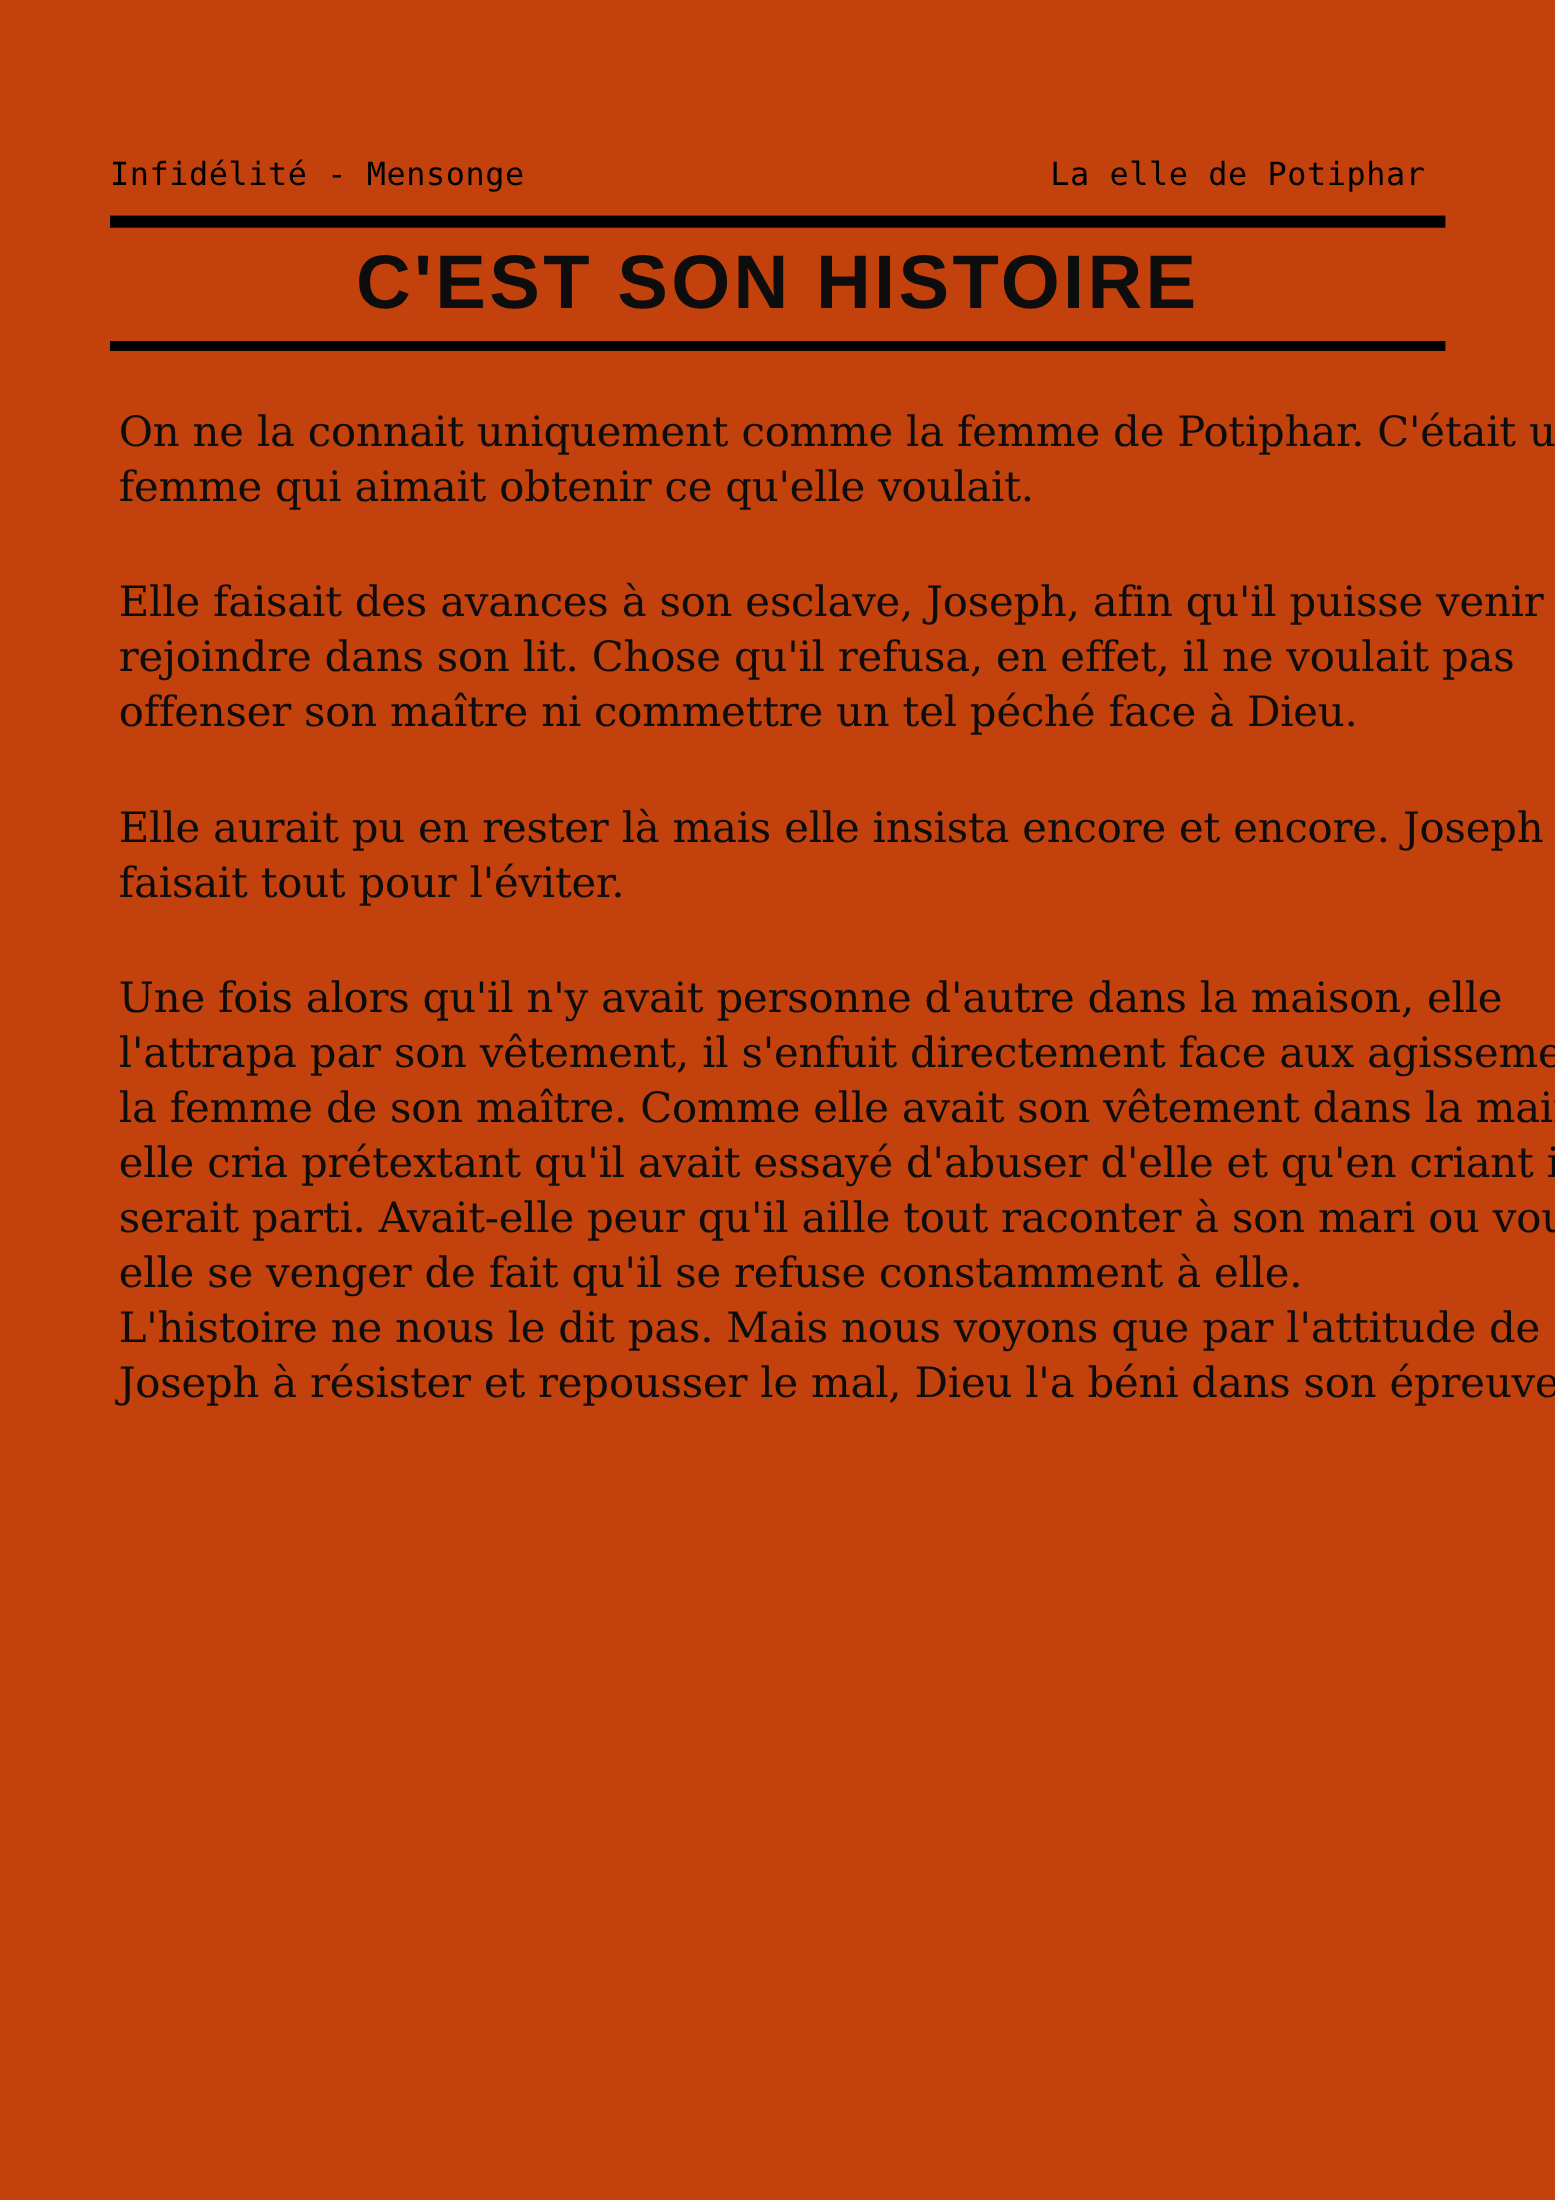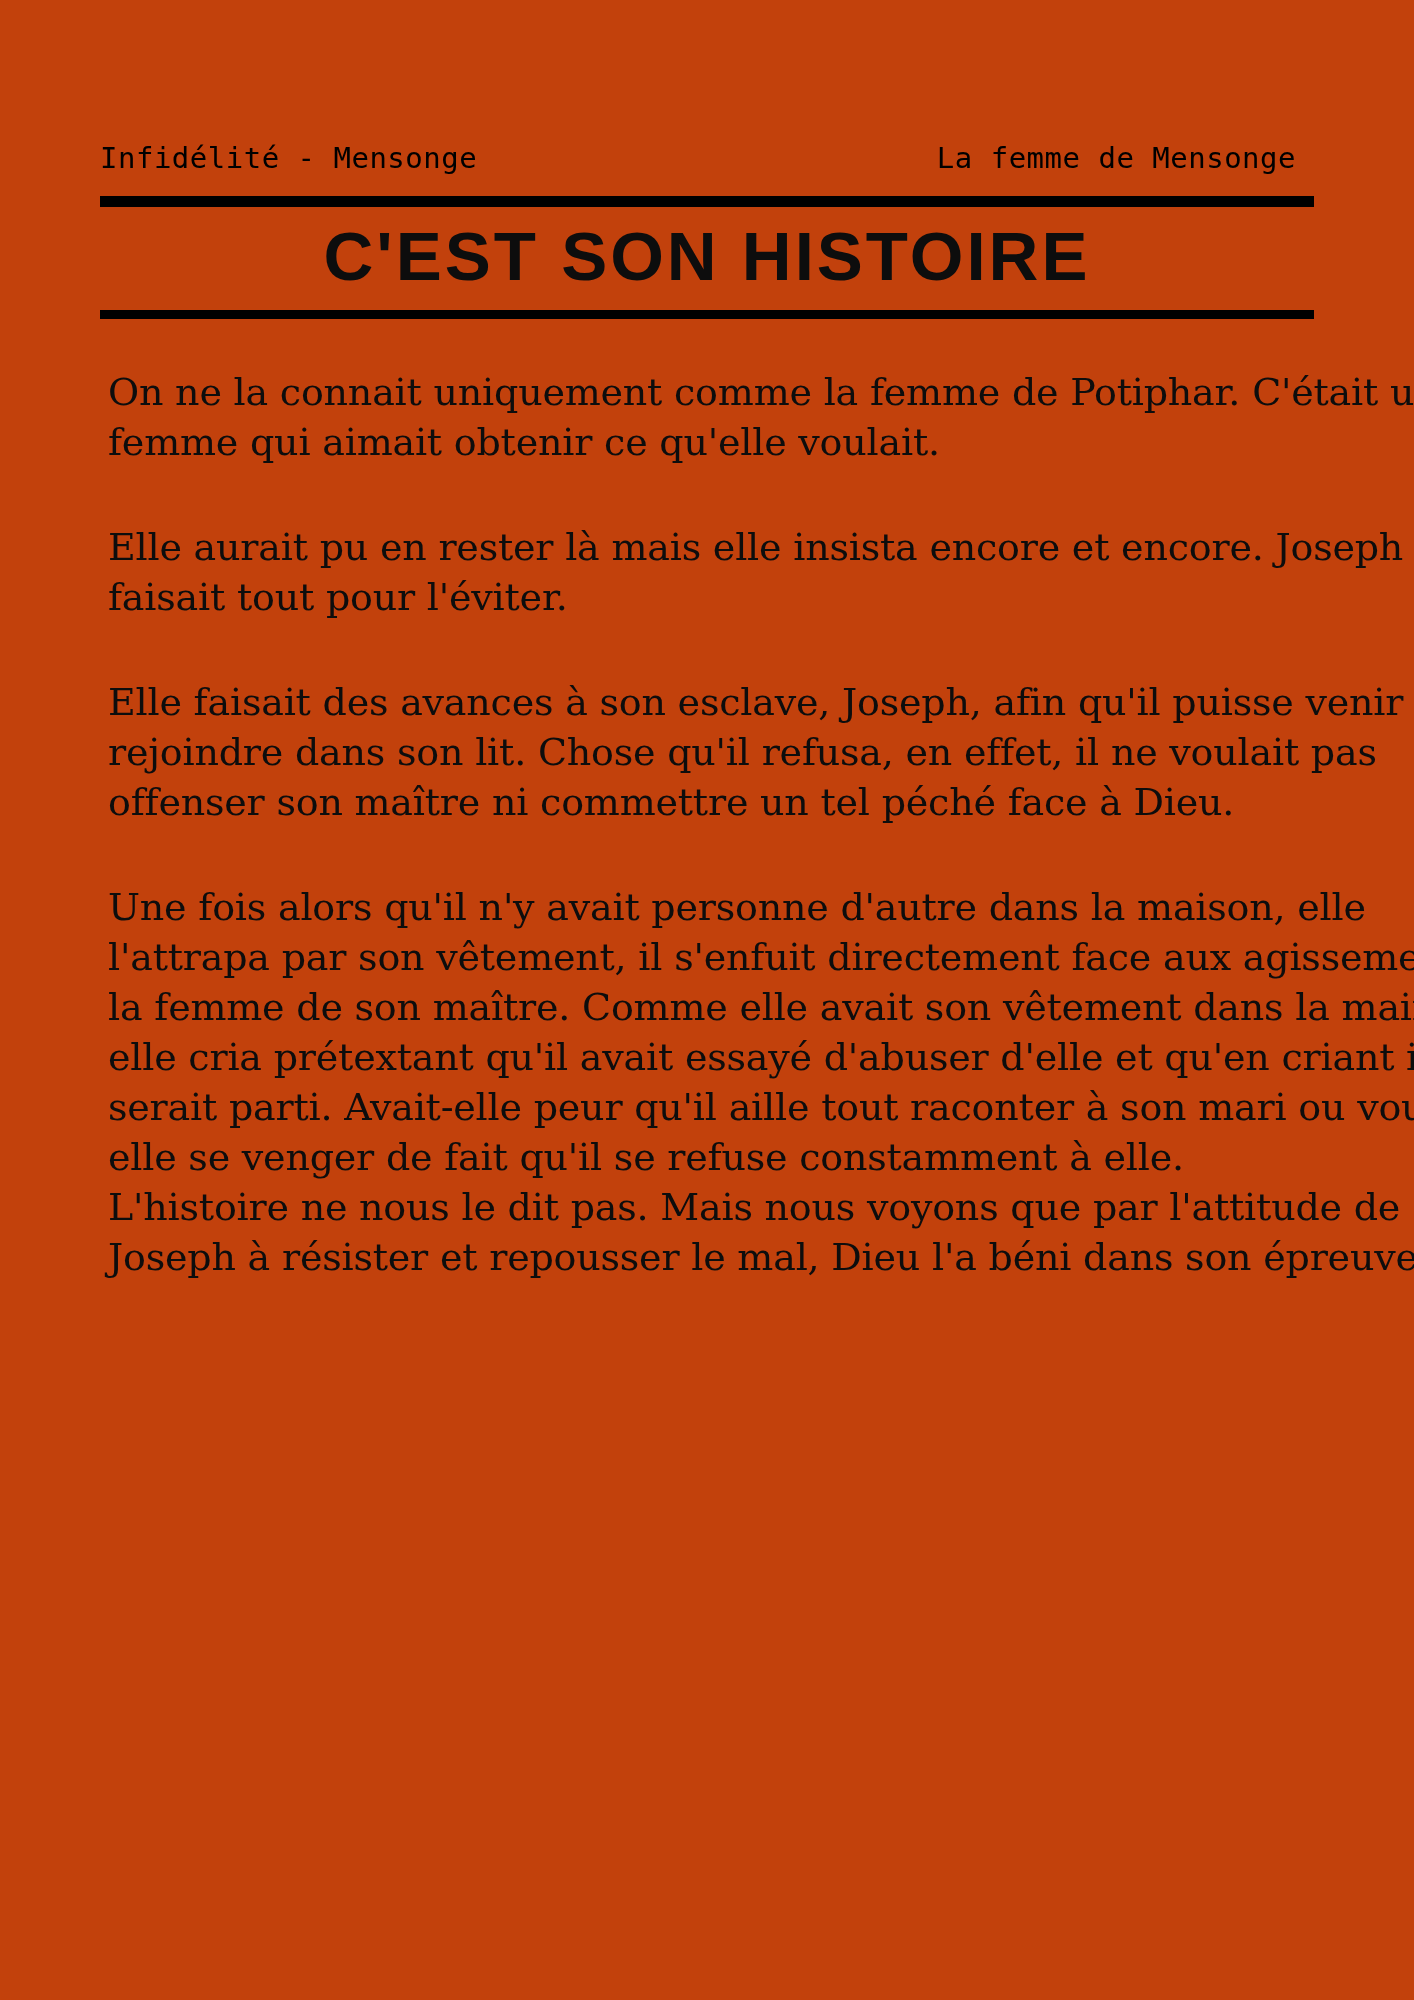--- a/index.html
+++ b/index.html
@@ -64,37 +64,37 @@
     color: #0d0d0d;
     white-space: pre;
   }
 </style>
 </head>
 <body>
 
 <div class="page">
   <div class="header">
     <span class="left">Infidélité - Mensonge</span>
-    <span class="right">La femme de Mensonge</span>
+    <span class="right">La elle de Potiphar</span>
   </div>
 
   <div class="rule rule-top"></div>
 
   <h1 class="title">C'EST SON HISTOIRE</h1>
 
   <div class="rule rule-bottom"></div>
 
   <div class="body">
     <p>On ne la connait uniquement comme la femme de Potiphar. C'était une
 femme qui aimait obtenir ce qu'elle voulait.</p>
-    <p>Elle aurait pu en rester là mais elle insista encore et encore. Joseph
-faisait tout pour l'éviter.</p>
     <p>Elle faisait des avances à son esclave, Joseph, afin qu'il puisse venir le
 rejoindre dans son lit. Chose qu'il refusa, en effet, il ne voulait pas
 offenser son maître ni commettre un tel péché face à Dieu.</p>
+    <p>Elle aurait pu en rester là mais elle insista encore et encore. Joseph
+faisait tout pour l'éviter.</p>
     <p>Une fois alors qu'il n'y avait personne d'autre dans la maison, elle
 l'attrapa par son vêtement, il s'enfuit directement face aux agissements de
 la femme de son maître. Comme elle avait son vêtement dans la main,
 elle cria prétextant qu'il avait essayé d'abuser d'elle et qu'en criant il
 serait parti. Avait-elle peur qu'il aille tout raconter à son mari ou voulait-
 elle se venger de fait qu'il se refuse constamment à elle.
 L'histoire ne nous le dit pas. Mais nous voyons que par l'attitude de
 Joseph à résister et repousser le mal, Dieu l'a béni dans son épreuve.</p>
   </div>
 </div>

